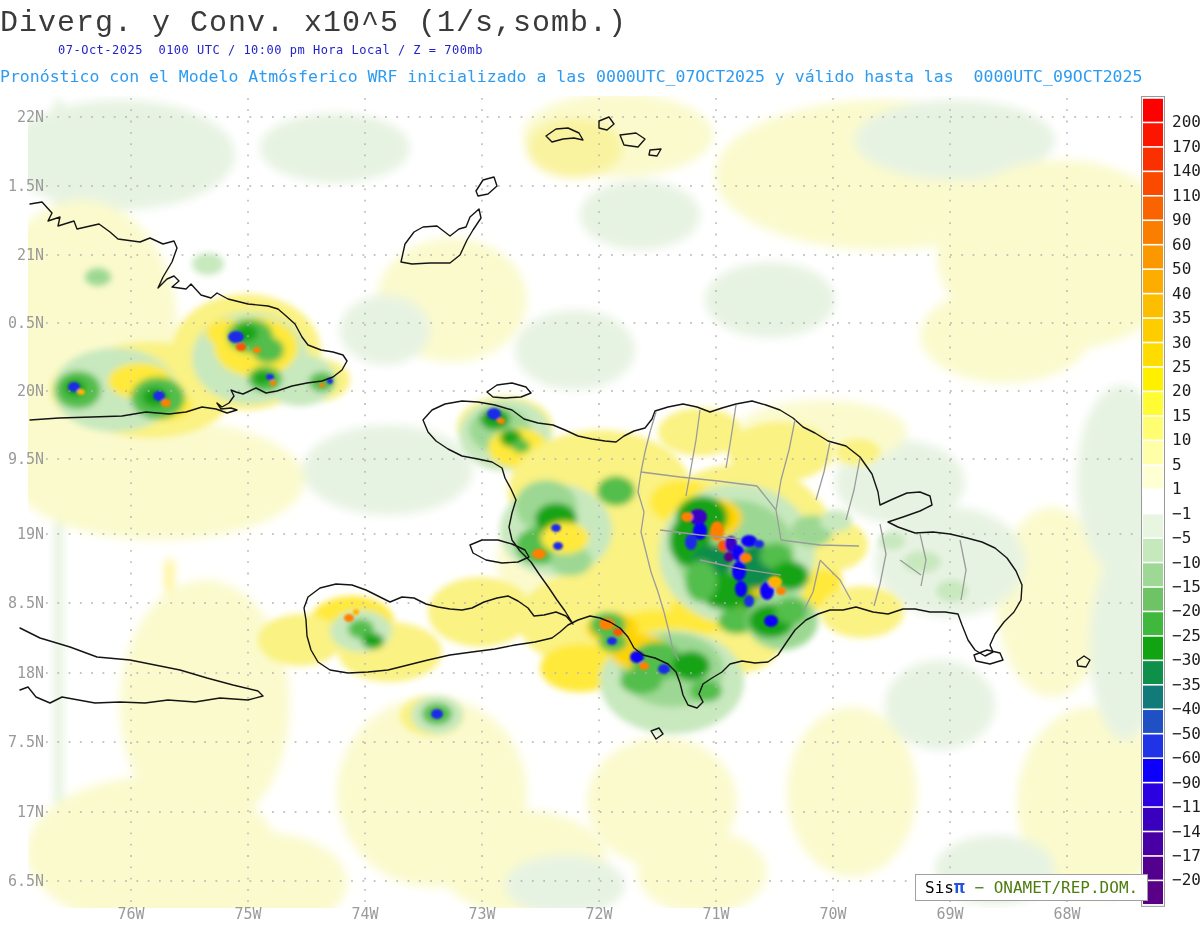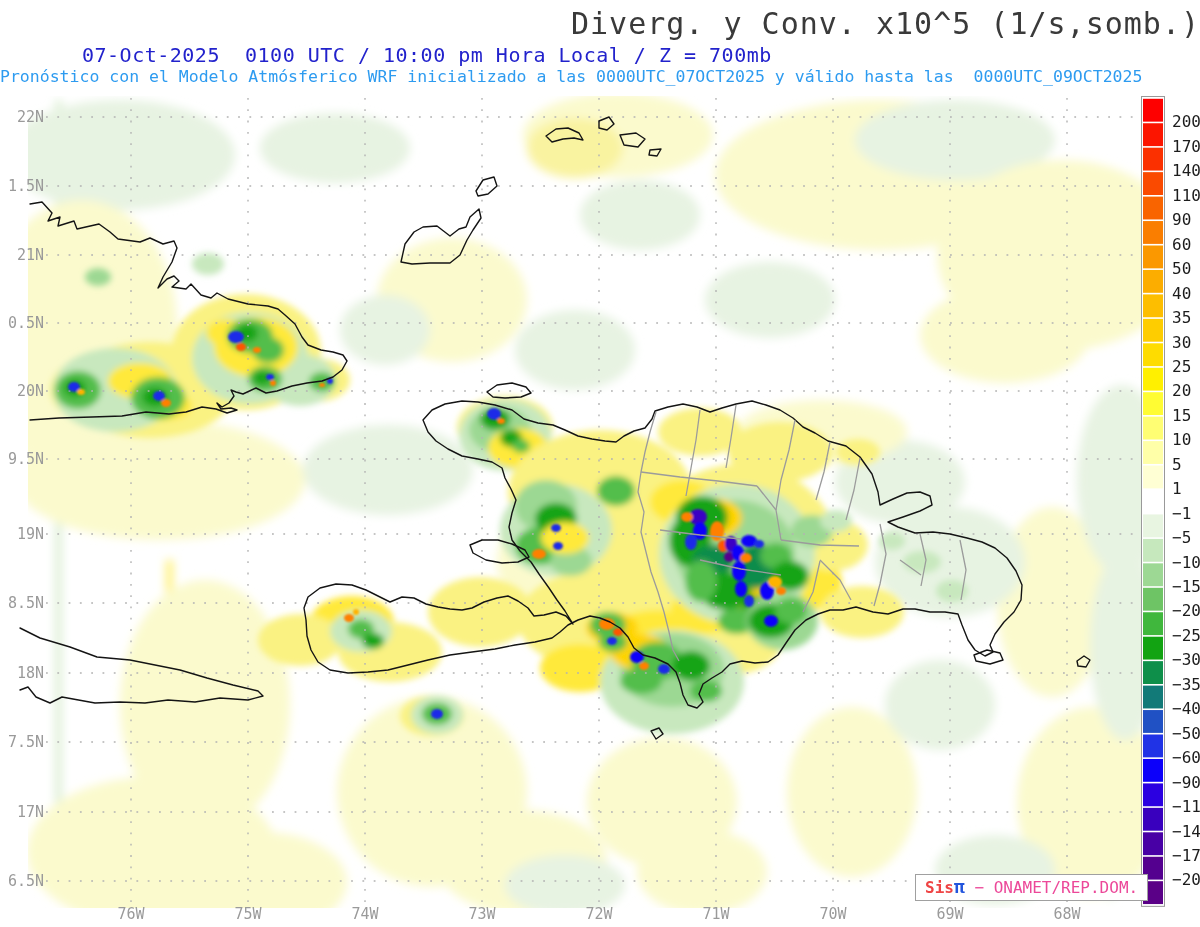--- a/index.html
+++ b/index.html
@@ -1,33 +1,33 @@
 <!DOCTYPE html>
 <html><head>
 <meta charset="utf-8">
 <style>
   html,body{margin:0;padding:0;background:#fff;}
   .canvas{position:relative;width:1200px;height:927px;background:#ffffff;overflow:hidden;
           font-family:"DejaVu Sans Mono","Liberation Mono",monospace;}
   .hdr{position:absolute;white-space:pre;}
-  .title{top:6px;left:0;width:1200px;text-align:right;font-size:30px;letter-spacing:1px;color:#3a3a3a;}
-  .sub1{top:43px;left:58px;font-size:20px;letter-spacing:.5px;color:#2222cc;margin-left:24px;}
+  .title{top:6px;left:0;width:1200px;text-align:left;font-size:30px;letter-spacing:1px;color:#3a3a3a;font-family:Liberation Mono, monospace;}
+  .sub1{top:43px;left:58px;font-size:12px;letter-spacing:.5px;color:#2222cc;}
   .sub2{top:67px;left:0;width:1188px;text-align:left;font-size:16.5px;color:#2d9bf0;}
   svg{position:absolute;left:0;top:0;}
   .grid{stroke:#b3b3b3;stroke-width:1.4;stroke-dasharray:1.8 9.5;fill:none;}
   .coast{stroke:#141414;stroke-width:1.4;fill:none;stroke-linejoin:round;stroke-linecap:round;}
   .border{stroke:#9b9b9b;stroke-width:1.3;fill:none;stroke-linejoin:round;}
   .lat{fill:#9a9a9a;font-size:15px;text-anchor:end;}
   .lon{fill:#9a9a9a;font-size:15px;text-anchor:middle;}
   .cblabel{fill:#1c1c1c;font-size:16px;}
   .sisbox{position:absolute;left:915px;top:874px;background:#fff;border:1px solid #a0a0a0;
           padding:1px 9px 3px 9px;font-size:16px;white-space:pre;}
-  .sisblue{color:#ef4444;font-weight:bold;}
+  .sisblue{color:#000000;font-weight:normal;}
   .sispi{color:#2255dd;font-weight:bold;font-size:18px;}
-  .sisrest{color:#ec4899;}
+  .sisrest{color:#4d7c0f;}
 </style>
 </head>
 <body>
 
 <div class="canvas">
   <div class="hdr title">Diverg. y Conv. x10^5 (1/s,somb.)</div>
   <div class="hdr sub1">07-Oct-2025  0100 UTC / 10:00 pm Hora Local / Z = 700mb</div>
   <div class="hdr sub2">Pronóstico con el Modelo Atmósferico WRF inicializado a las 0000UTC_07OCT2025 y válido hasta las  0000UTC_09OCT2025</div>
 
   <svg id="map" width="1200" height="927" viewBox="0 0 1200 927">

